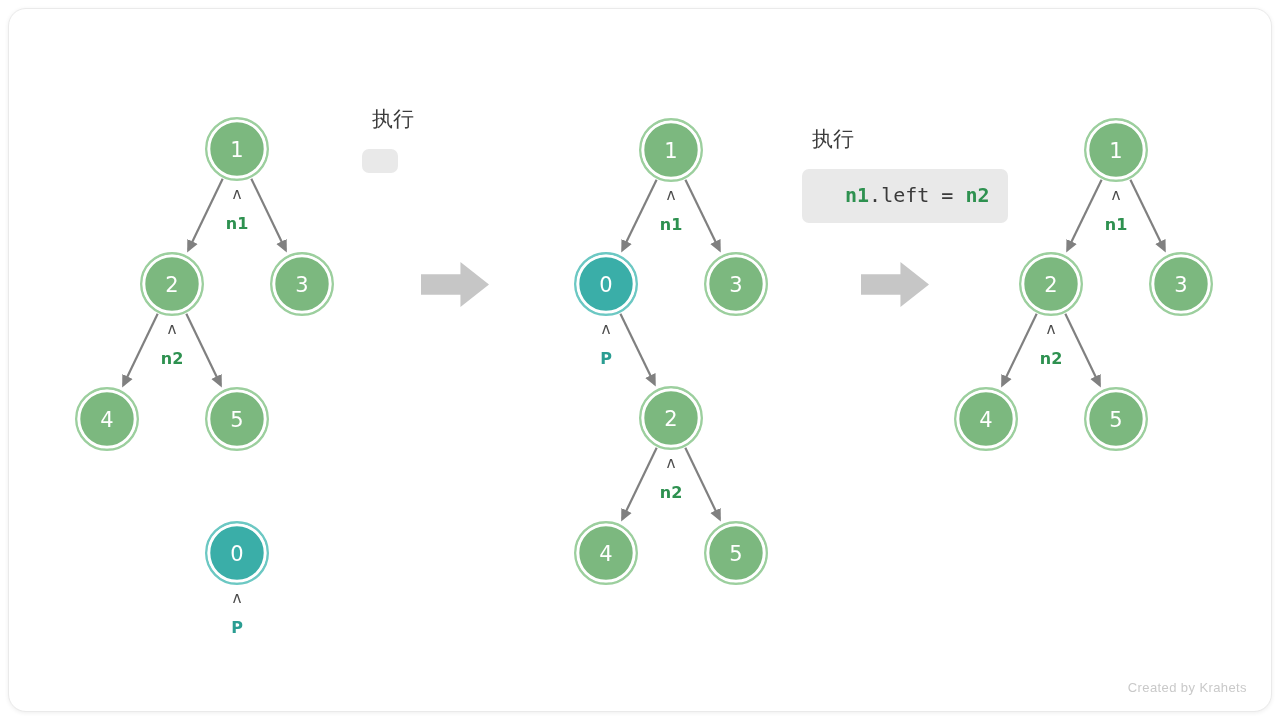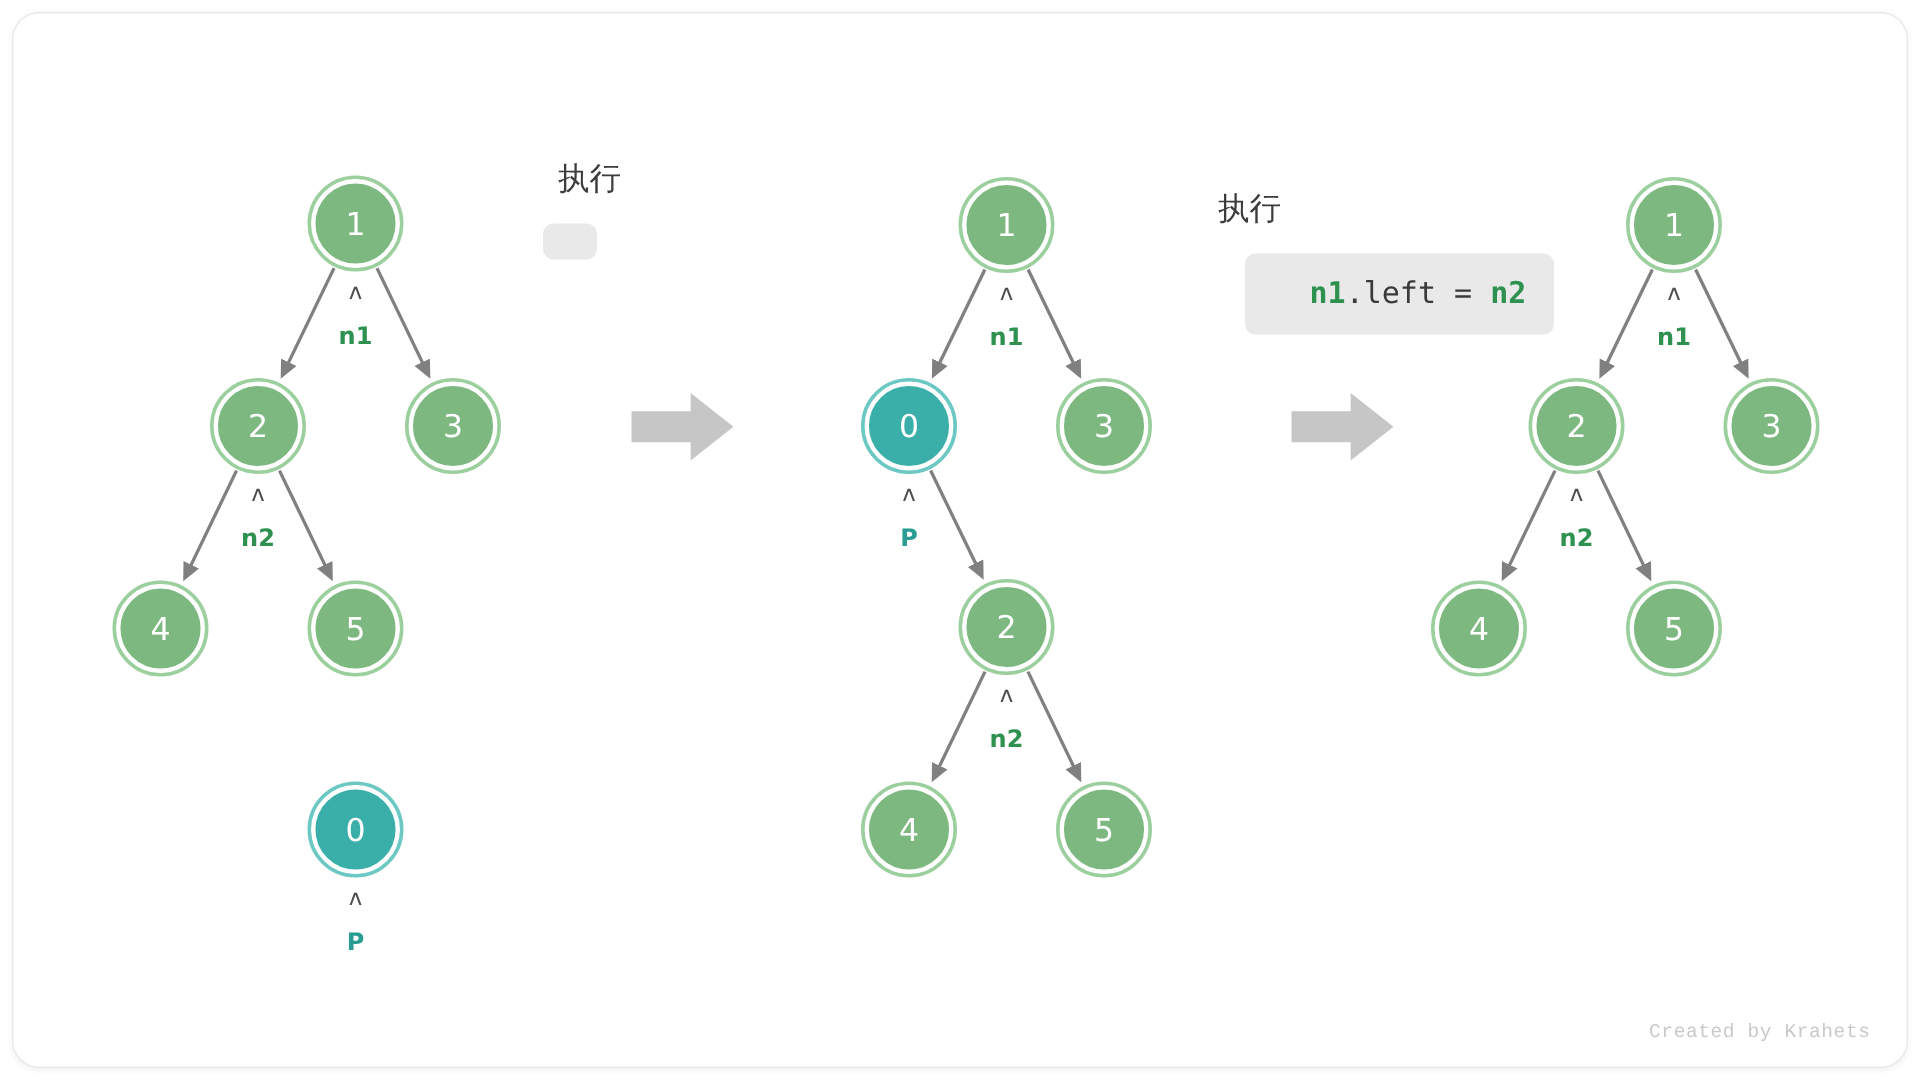--- a/index.html
+++ b/index.html
@@ -71,21 +71,21 @@
     white-space: pre;
     box-sizing: border-box;
   }
   .code-box .tok-n { color: #2e9150; font-weight: bold; }
   .code-box .tok-p { color: #2a9d92; font-weight: bold; }
   .code-box .tok-d { color: #3a3a3a; }
   #credit {
     position: absolute;
     right: 26px;
     bottom: 18px;
-    font-family: Liberation Mono, monospace;
+    font-family: Liberation Sans, sans-serif;
     font-size: 13px;
     color: #c9c9c9;
     letter-spacing: 0.4px;
   }
 </style>
 </head>
 <body>
 
 <div id="card">
   <div id="stage">
@@ -235,17 +235,17 @@
       <g id="arrows-layer">
           <polygon points="412,265.15 451.44,265.15 451.44,253 480,275.5 451.44,298 451.44,285.84999999999997 412,285.84999999999997" fill="#c6c6c6"></polygon>
           <polygon points="852,265.15 891.44,265.15 891.44,253 920,275.5 891.44,298 891.44,285.84999999999997 852,285.84999999999997" fill="#c6c6c6"></polygon>
         </g>
     </svg>
 
     <div class="exec-label" id="exec-label-1" style="left: 363px; top: 96px;">执行</div>
     <div class="code-box" id="code-box-1" style="left: 353px; top: 140px;"></div>
 
     <div class="exec-label" id="exec-label-2" style="left: 803px; top: 116px;">执行</div>
-    <div class="code-box" id="code-box-2" style="left: 821px; top: 160px; padding-left: 43px;"><div><span class="tok-n">n1</span><span class="tok-d">.left = </span><span class="tok-n">n2</span></div></div>
+    <div class="code-box" id="code-box-2" style="left: 793px; top: 160px; padding-left: 43px;"><div><span class="tok-n">n1</span><span class="tok-d">.left = </span><span class="tok-n">n2</span></div></div>
 
     <div id="credit">Created by Krahets</div>
   </div>
 </div>
 
 </body></html>

